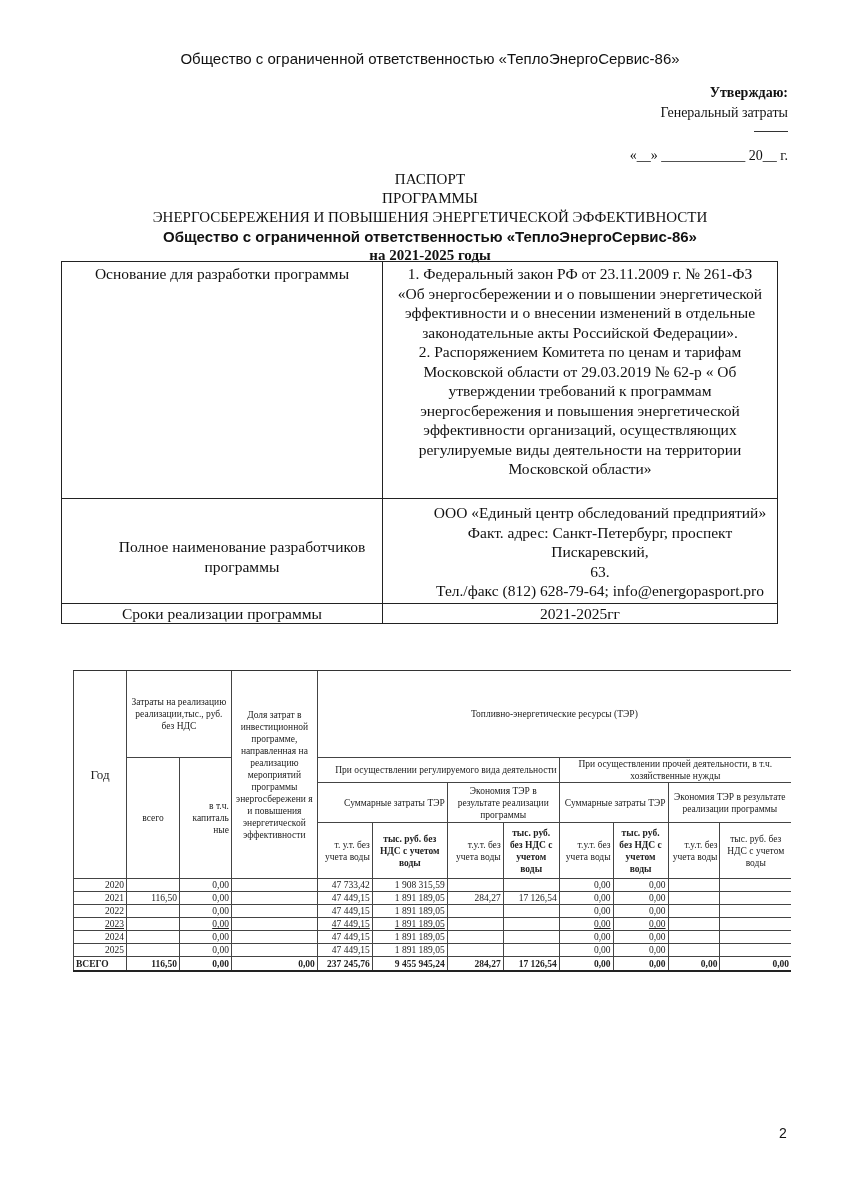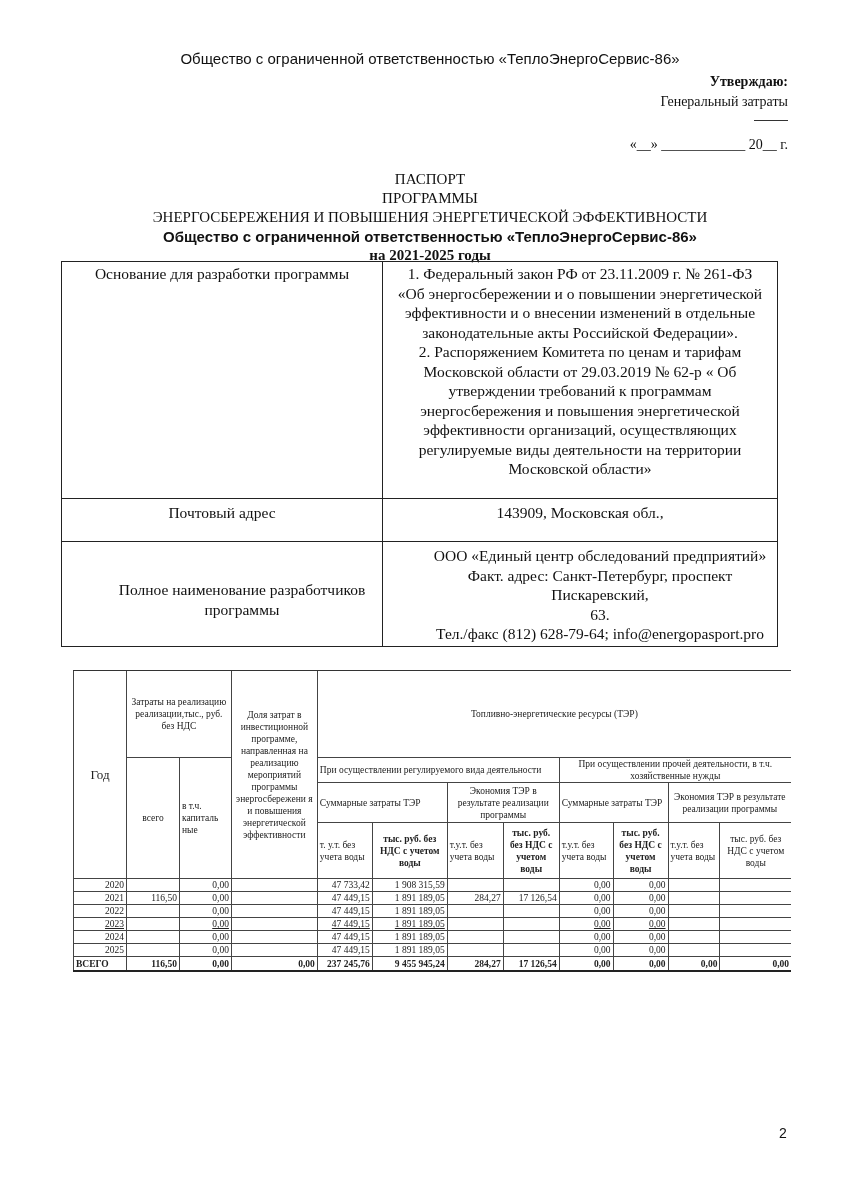--- a/index.html
+++ b/index.html
@@ -2,42 +2,42 @@
 <html><head>
 <meta charset="utf-8">
 <style>
   html, body { margin: 0; padding: 0; background: #ffffff; }
   body { width: 850px; height: 1201px; position: relative; overflow: hidden; color: #111; }
   .sans { font-family: "Liberation Sans", sans-serif; }
   .serif { font-family: "Liberation Serif", serif; }
 
   .company-header { position: absolute; top: 50px; left: 0; width: 860px; text-align: center; font-size: 15px; }
 
-  .approve { position: absolute; right: 62px; top: 72px; text-align: right; font-size: 14px; line-height: 20px; }
+  .approve { position: absolute; right: 62px; top: 83px; text-align: right; font-size: 14px; line-height: 20px; }
   .approve .bold { font-weight: bold; }
   .approve .sigline { display: inline-block; width: 34px; border-top: 1px solid #333; height: 8px; margin-top: 8px; }
 
   .title-block { position: absolute; top: 170px; left: 0; width: 860px; text-align: center; font-size: 15px; line-height: 19px; }
   .title-block .bold-sans { font-family: "Liberation Sans", sans-serif; font-weight: bold; font-size: 15px; }
   .title-block .bold-serif { font-weight: bold; }
 
   table.passport { position: absolute; top: 261px; left: 61px; width: 717px; border-collapse: collapse; font-size: 15.5px; line-height: 19.5px; }
   table.passport td { border: 1.5px solid #222; text-align: center; vertical-align: top; padding: 2px 4px; }
   table.passport td.lbl { width: 272px; }
   table.passport tr.r1 td { height: 232px; }
   table.passport tr.r2 td { height: 36px; padding-top: 4px; }
   table.passport tr.r3 td { height: 76px; padding-top: 4px; padding-left: 44px; }
   table.passport tr.r3 td.lbl { vertical-align: middle; padding-top: 14px; }
   table.passport tr.r4 td { height: 18px; padding: 0 4px; }
 
   .tep-wrap { position: absolute; top: 670px; left: 73px; width: 718px; }
   .tep-topline { position: absolute; top: 0; left: 0; width: 718px; border-top: 1.5px solid #333; }
   table.tep { position: absolute; top: 0; left: 0; width: 718px; border-collapse: collapse; font-family: "Liberation Serif", serif; font-size: 9.5px; line-height: 12px; color: #222; }
   table.tep td { border: 1px solid #444; padding: 0 2px; text-align: center; vertical-align: middle; }
-  table.tep td.left { text-align: left; }
+  table.tep td.left { text-align: right; }
   table.tep td.num { text-align: right; padding-right: 2px; height: 12px; font-size: 9.5px; }
   table.tep tr.total td { font-weight: bold; border-top: 1.5px solid #222; border-bottom: 2px solid #222; height: 13px; }
   table.tep tr.thick td { border-top: 1.5px solid #222; text-decoration: underline; }
   table.tep .b { font-weight: bold; }
   table.tep td.noright { border-right: none; }
 
   .page-number { position: absolute; top: 1125px; left: 779px; font-family: "Liberation Sans", sans-serif; font-size: 14px; }
 </style>
 </head>
 <body>
@@ -70,33 +70,33 @@
       <div>законодательные акты Российской Федерации».</div>
       <div>2. Распоряжением Комитета по ценам и тарифам</div>
       <div>Московской области от 29.03.2019 № 62-р « Об</div>
       <div>утверждении требований к программам</div>
       <div>энергосбережения и повышения энергетической</div>
       <div>эффективности организаций, осуществляющих</div>
       <div>регулируемые виды деятельности на территории</div>
       <div>Московской области»</div>
     </td>
   </tr>
-  <tr class="r2">
-    <td class="lbl">Почтовый адрес</td>
-    <td>
-      <div>143909, Московская обл.,</div>
-    </td>
-  </tr>
   <tr class="r3">
     <td class="lbl">Полное наименование разработчиков программы</td>
     <td>
       <div>ООО «Единый центр обследований предприятий»</div>
       <div>Факт. адрес: Санкт-Петербург, проспект Пискаревский,</div>
       <div>63.</div>
       <div>Тел./факс (812) 628-79-64;  info@energopasport.pro</div>
+    </td>
+  </tr>
+  <tr class="r4">
+    <td class="lbl">Сроки реализации программы</td>
+    <td>
+      <div>2021-2025гг</div>
     </td>
   </tr>
 </tbody>
   </table>
 
 <div class="tep-wrap">
   <table class="tep">
     <colgroup>
       <col style="width:53px">
         <col style="width:53px">

